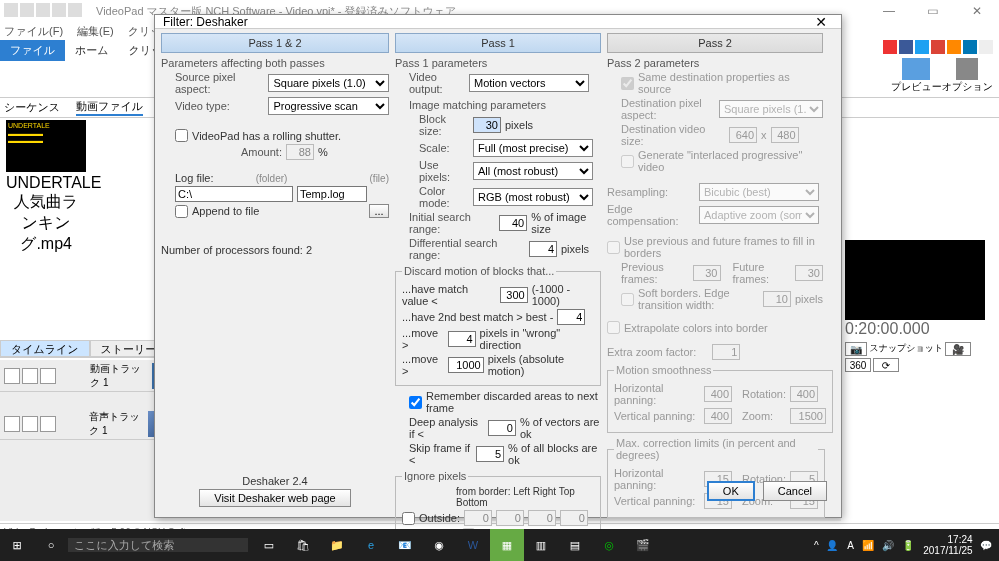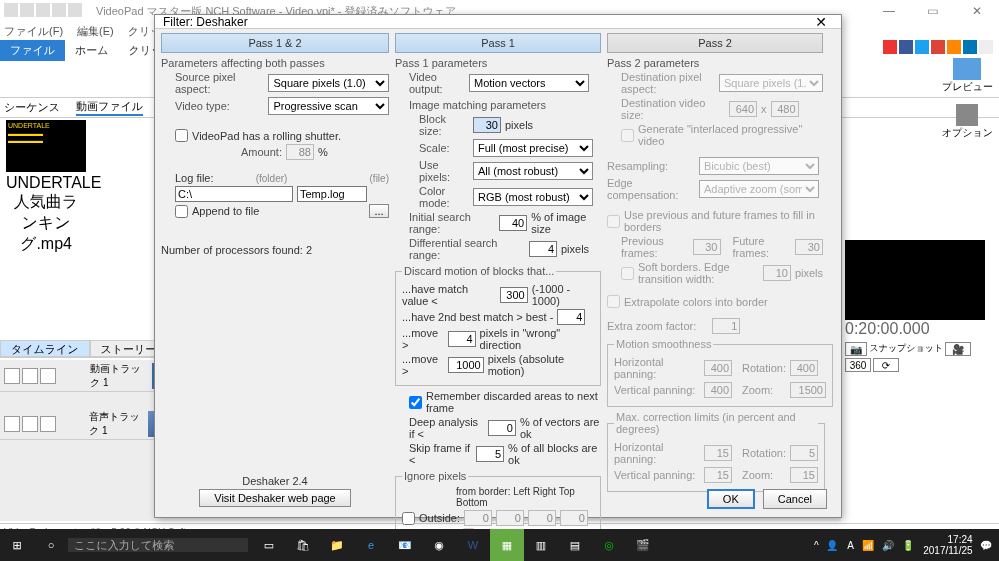--- a/index.html
+++ b/index.html
@@ -80,21 +80,21 @@
 .disabled, .disabled * { color: #999 !important; }
 
 .chk { display: inline-flex; align-items: center; gap: 4px; }
 .chk input { margin: 0; }
 
 fieldset { border: 1px solid #bbb; margin: 4px 0; padding: 4px 6px 6px 6px; }
 fieldset legend { font-size: 11px; color: #555; padding: 0 2px; }
 
 .btn { border: 1px solid #888; background: linear-gradient(#fff,#e4e4e4); padding: 2px 14px; font-size: 11px; }
 .btn.primary { border: 2px solid #2d7fd1; }
-.dlg-buttons { position: absolute; right: 14px; bottom: 8px; display: flex; gap: 8px; }
+.dlg-buttons { position: absolute; right: 14px; bottom: 16px; display: flex; gap: 8px; }
 
 .small-box { width: 26px; height: 14px; border: 1px solid #888; display: inline-flex; align-items: center; justify-content: center; font-size: 10px; background: #fff; }
 
 .preview-thumb { width: 140px; height: 80px; background: #000; color: #fd0; font-size: 8px; padding: 4px; }
 .time-label { font-size: 16px; color: #666; }
 </style>
 </head>
 <body>
 
 <div class="bg-app">
@@ -123,21 +123,21 @@
   </div>
   <div class="social-icons">
     <span style="background:#e33"></span>
     <span style="background:#3b5998"></span>
     <span style="background:#1da1f2"></span>
     <span style="background:#db4437"></span>
     <span style="background:#f80"></span>
     <span style="background:#0077b5"></span>
     <span style="background:#eee"></span>
   </div>
-  <div style="position:absolute; right:6px; top:58px; display:flex; gap:10px;flex-direction:column;">
+  <div style="position:absolute; right:6px; top:58px; display:flex; ">
     <div style="text-align:center">
       <div style="width:28px;height:22px;background:#5a9fe0;margin:0 auto"></div>
       <div class="bg-ribbon-label">プレビュー</div>
     </div>
     <div style="text-align:center">
       <div style="width:22px;height:22px;background:#888;margin:0 auto"></div>
       <div class="bg-ribbon-label">オプション</div>
     </div>
   </div>
   <div class="bg-seq">
@@ -354,20 +354,26 @@
           <input type="text" class="num dis" value="0" style="">
           <input type="text" class="num dis" value="0" style="">
         </div>
 
       </fieldset>
     </div>
 
     <div class="col col3">
       <div class="col-head grey">Pass 2</div>
       <div class="section-label">Pass 2 parameters</div>
+      <div class="row indent disabled">
+        <label class="chk">
+            <input type="checkbox" checked="" disabled="" style="">
+            <span>Same destination properties as source</span>
+          </label>
+      </div>
       <div class="row indent disabled">
         <label class="lbl" style="width:104px">Destination pixel aspect:</label>
         <select style="width:104px" disabled=""><option>Square pixels  (1.0)</option></select>
       </div>
       <div class="row indent disabled">
         <label class="lbl" style="width:104px">Destination video size:</label>
         <input type="text" class="num dis" value="640" style="">
         <span>x</span>
         <input type="text" class="num dis" value="480" style="">
       </div>

